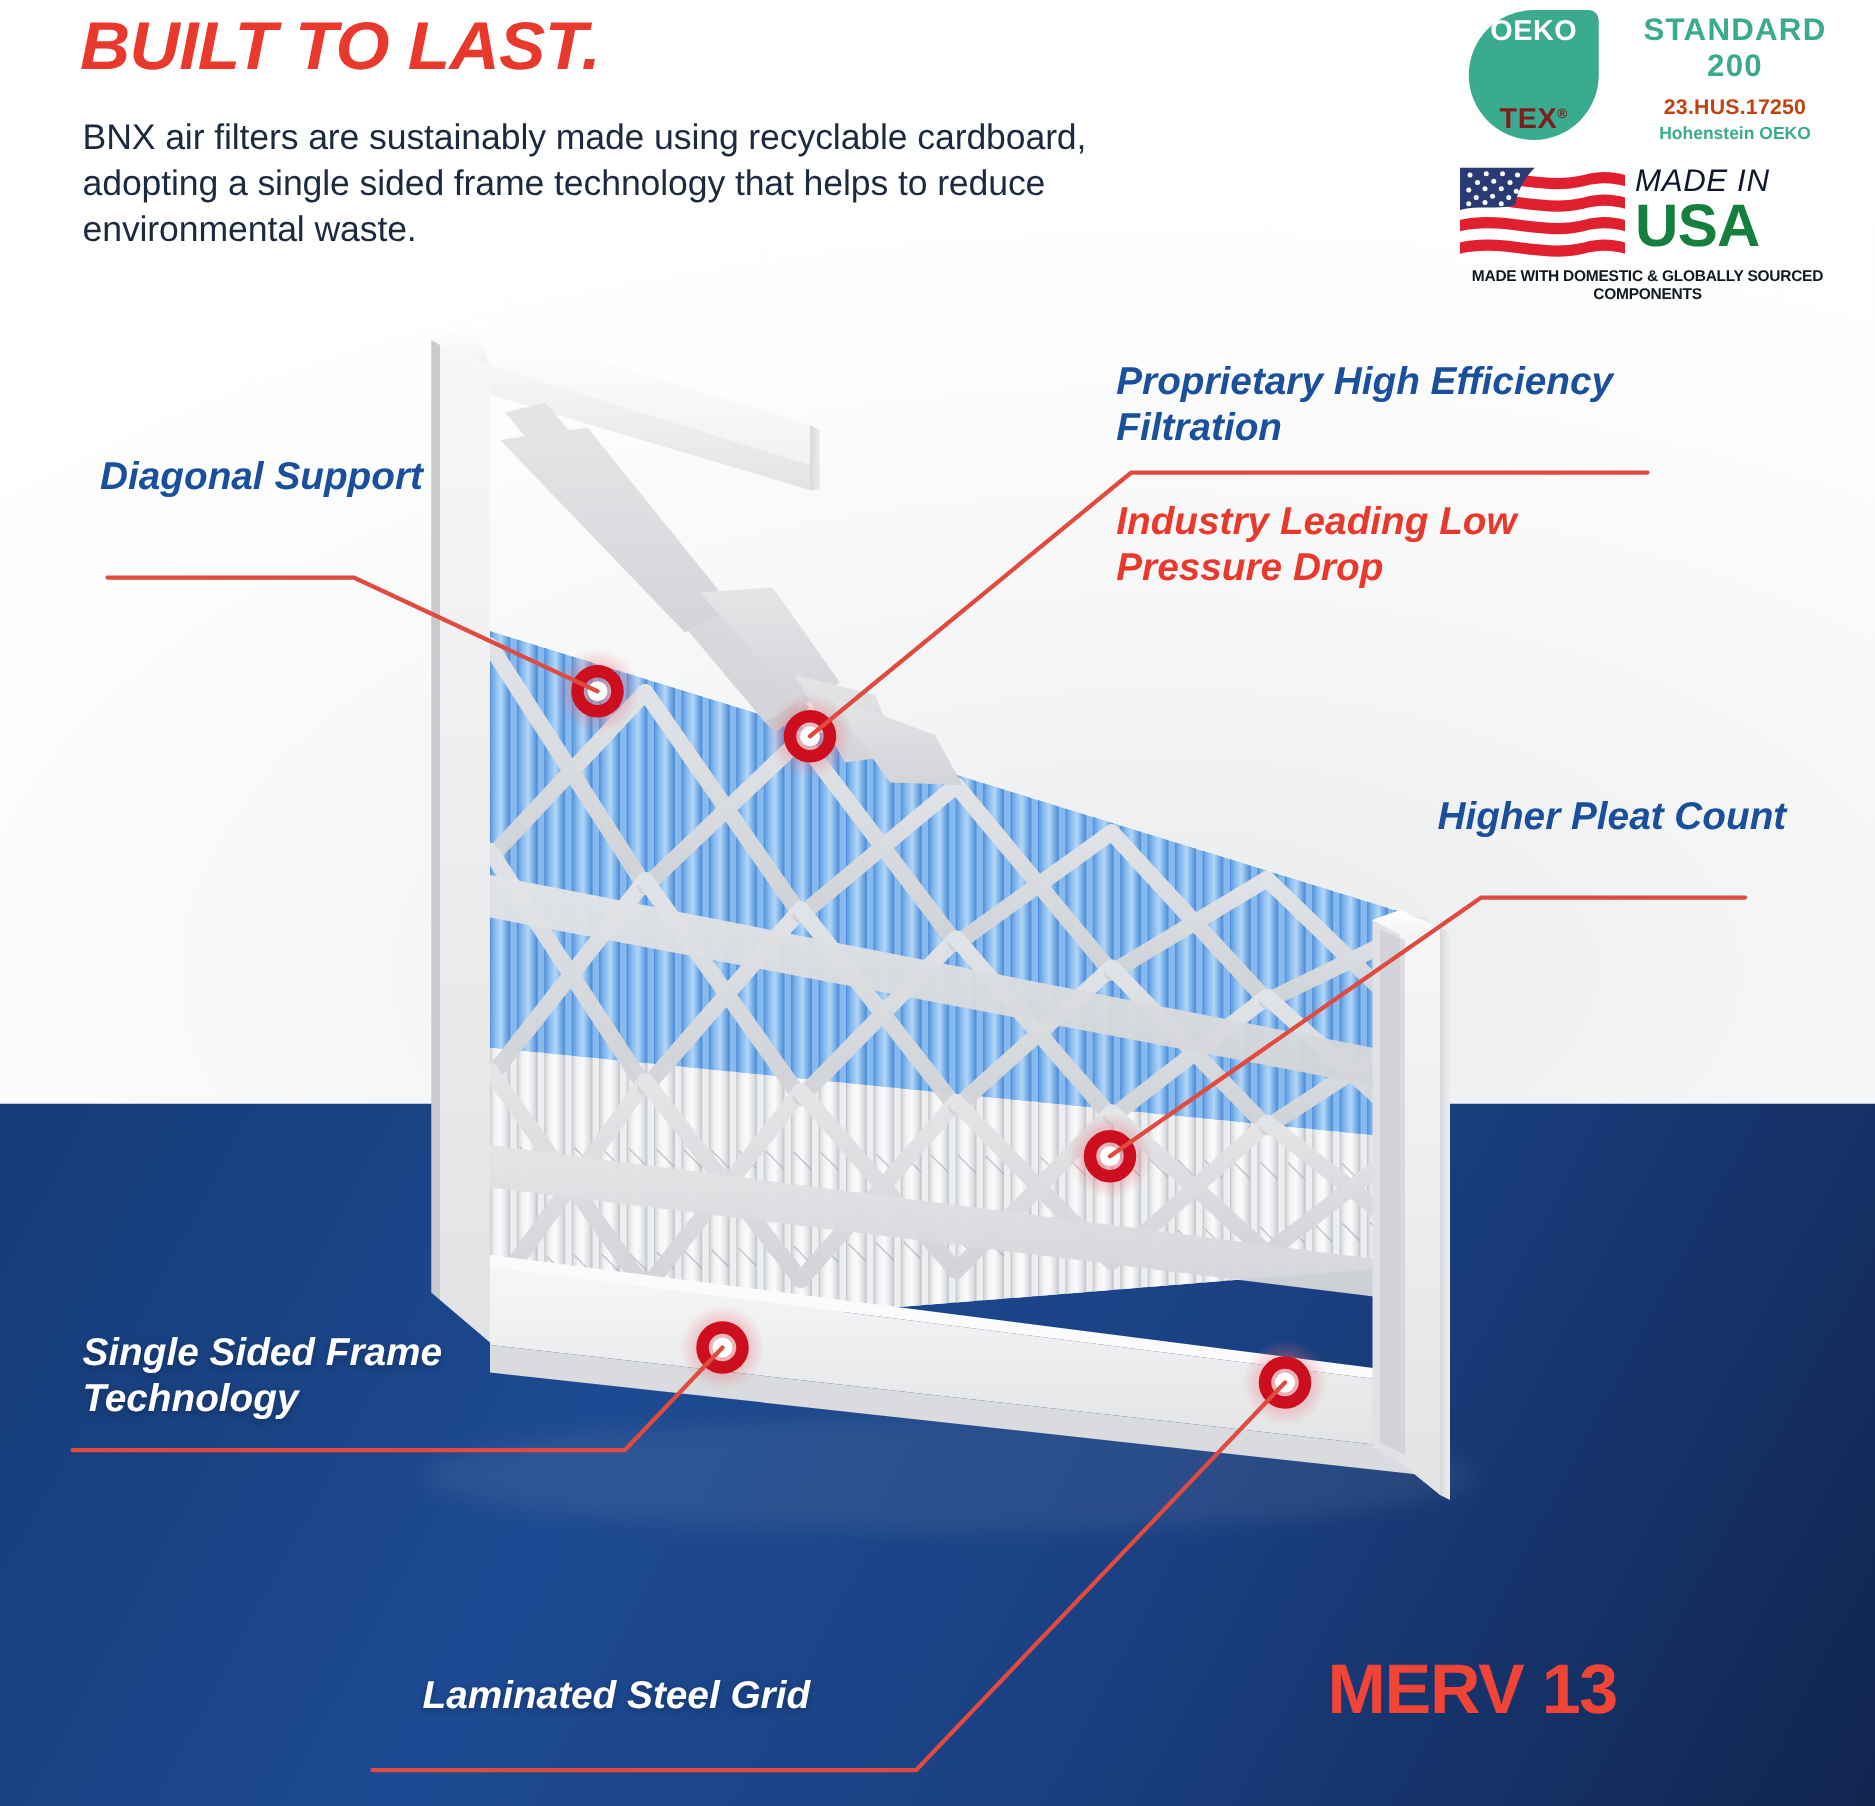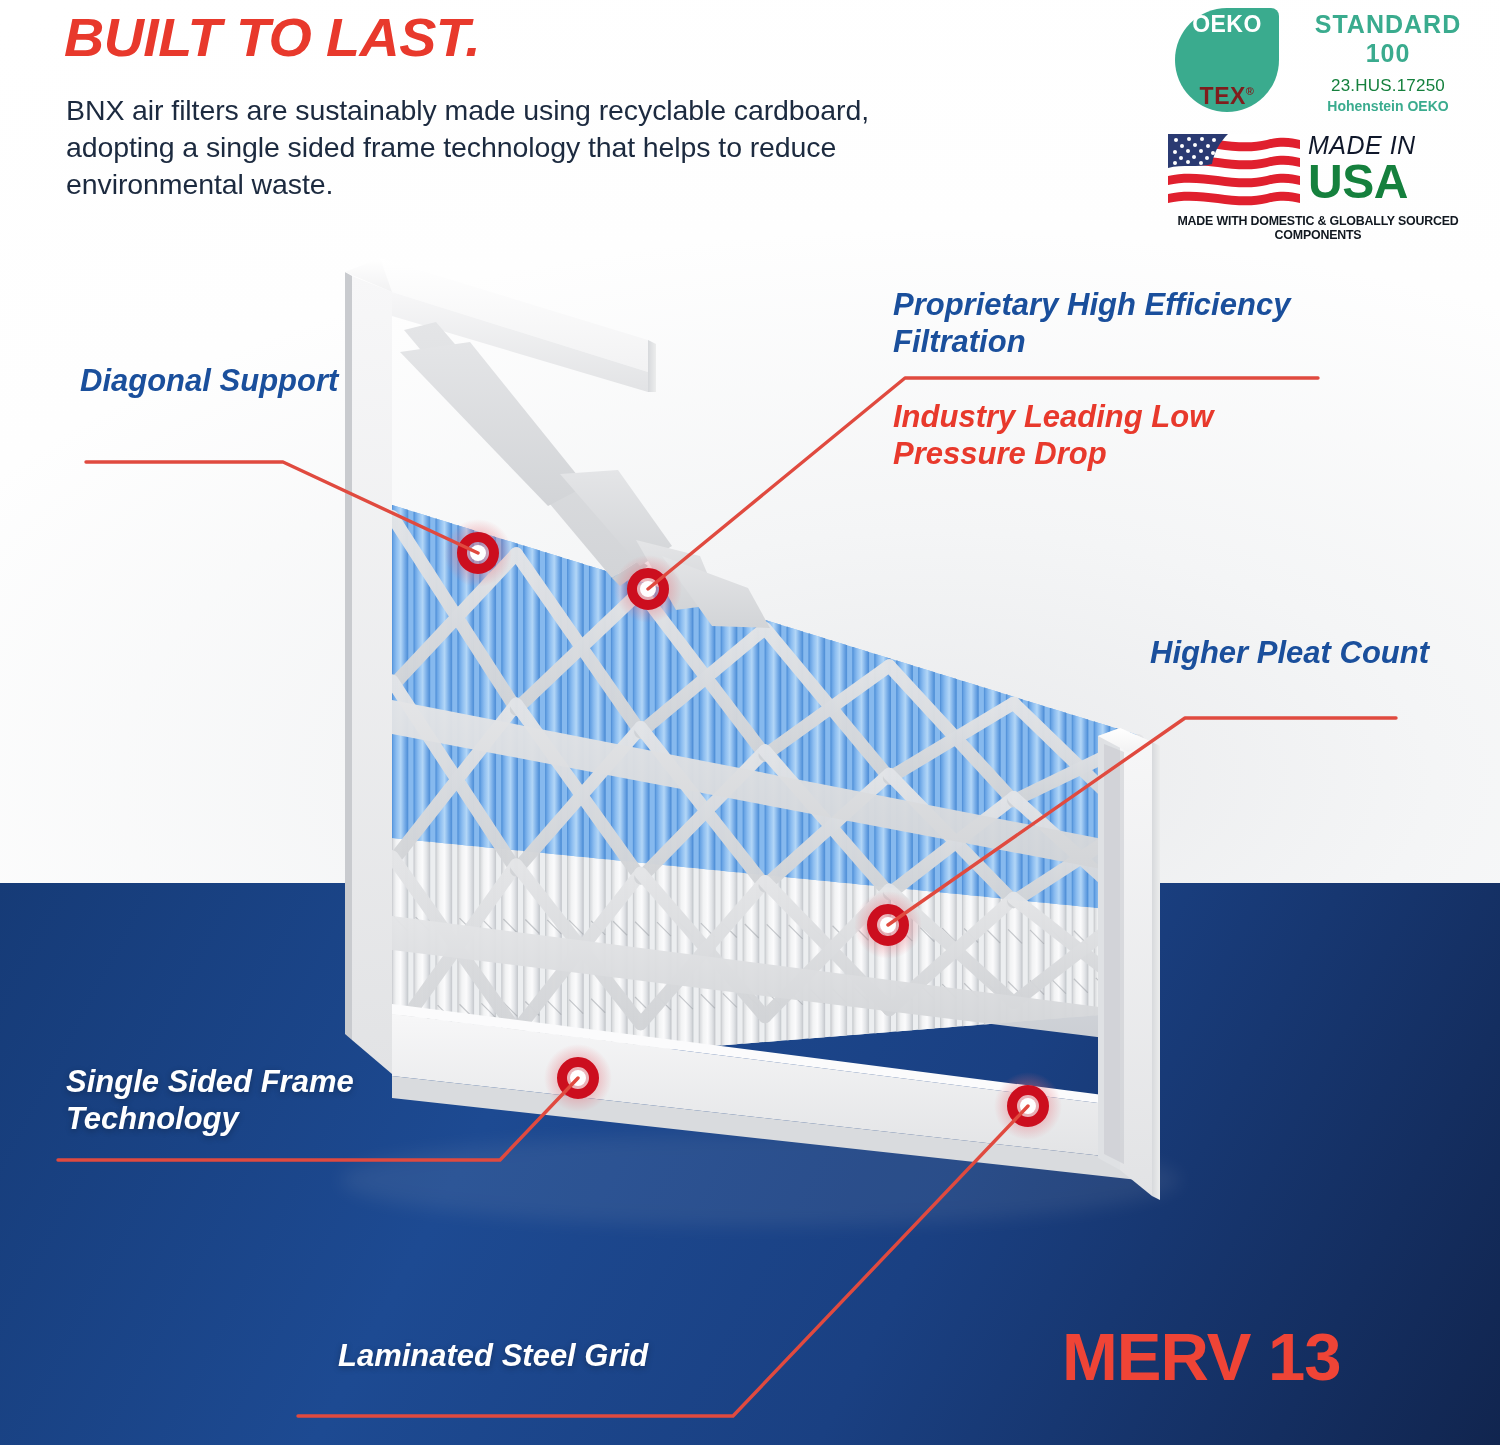--- a/index.html
+++ b/index.html
@@ -43,21 +43,21 @@
     position:absolute; left:0; top:0; width:104px; height:104px;
     background:#3aab8e;
     border-radius:52px 8px 52px 52px;
     display:flex; flex-direction:column; align-items:center; justify-content:center;gap:42px;
   }
   .oeko-l1 { color:#fff; font-size:23px; font-weight:bold; line-height:25px; letter-spacing:0.5px; }
   .oeko-l2 { color:#7f1d1d; font-size:23px; font-weight:bold; line-height:25px; letter-spacing:0.5px; }
   .oeko-l2 sup { font-size:11px; vertical-align:super; }
   .oeko-txt { position:absolute; left:118px; top:2px; width:190px; text-align:center; }
   .oeko-std { color:#3aab8e; font-size:25px; font-weight:bold; line-height:29px; letter-spacing:1px; }
-  .oeko-cert { color:#15803d; font-size:17px; font-weight:normal; margin-top:8px; letter-spacing:0.2px; }
+  .oeko-cert { color:#c2410c; font-size:17px; font-weight:bold; margin-top:8px; letter-spacing:0.2px; }
   .oeko-inst { color:#3aab8e; font-size:14px; font-weight:bold; margin-top:2px; }
 
   
   .usa-wrap { position:absolute; left:1168px; top:132px; width:305px; height:105px; }
   .usa-flag { position:absolute; left:0; top:2px; width:132px; height:72px; }
   .usa-text { position:absolute; left:140px; top:0px; }
   .usa-made { font-size:25px; font-weight:300; color:#0f172a; letter-spacing:0.5px; line-height:26px;font-style:italic; }
   .usa-usa { font-size:48px; font-weight:bold; color:#15803d; letter-spacing:-0.5px; line-height:47px; }
   .usa-note {
     position:absolute; left:0px; top:82px; width:300px; text-align:center;
@@ -73,21 +73,21 @@
   .co-prop     { left:893px; top:286px; font-size:31px; line-height:37px; }
   .co-press    { left:893px; top:398px; font-size:31px; line-height:37px; }
   .co-pleat    { left:1150px; top:634px; font-size:31px; line-height:37px; }
   .co-ssft     { left:66px; top:1063px; font-size:31px; line-height:37px;
                  text-shadow:0 2px 6px rgba(0,0,0,.28); }
   .co-lsg      { left:298px; top:1337px; font-size:31px; line-height:37px;
                  text-shadow:0 2px 6px rgba(0,0,0,.28); }
 
   .merv {
     position:absolute; left:1062px; top:1318px;
-    font-size:67px; font-weight:bold; color:#ef4436;
+    font-size:56px; font-weight:bold; color:#ef4436;
     letter-spacing:-1px; font-style:normal;
   }
 
   
   #leaders, #product { position:absolute; left:0; top:0; width:1500px; height:1445px; }
   #leaders { pointer-events:none; }
 </style>
 </head>
 <body>
 
@@ -442,21 +442,21 @@
 
   <div class="headline">BUILT TO LAST.</div>
   <div class="lede">BNX air filters are sustainably made using recyclable cardboard, adopting a single sided frame technology that helps to reduce environmental waste.</div>
 
   <div class="oeko-wrap">
     <div class="oeko-drop">
       <div class="oeko-l1">OEKO</div>
       <div class="oeko-l2"><span>TEX</span><sup>®</sup></div>
     </div>
     <div class="oeko-txt">
-      <div class="oeko-std">STANDARD 100</div>
+      <div class="oeko-std">STANDARD 200</div>
       <div class="oeko-cert">23.HUS.17250</div>
       <div class="oeko-inst">Hohenstein OEKO</div>
     </div>
   </div>
 
   <div class="usa-wrap">
     <svg class="usa-flag" viewBox="0 0 132 72">
       <defs>
         <clipPath id="flagClip">
             <rect x="0" y="0" width="132" height="72"></rect>

